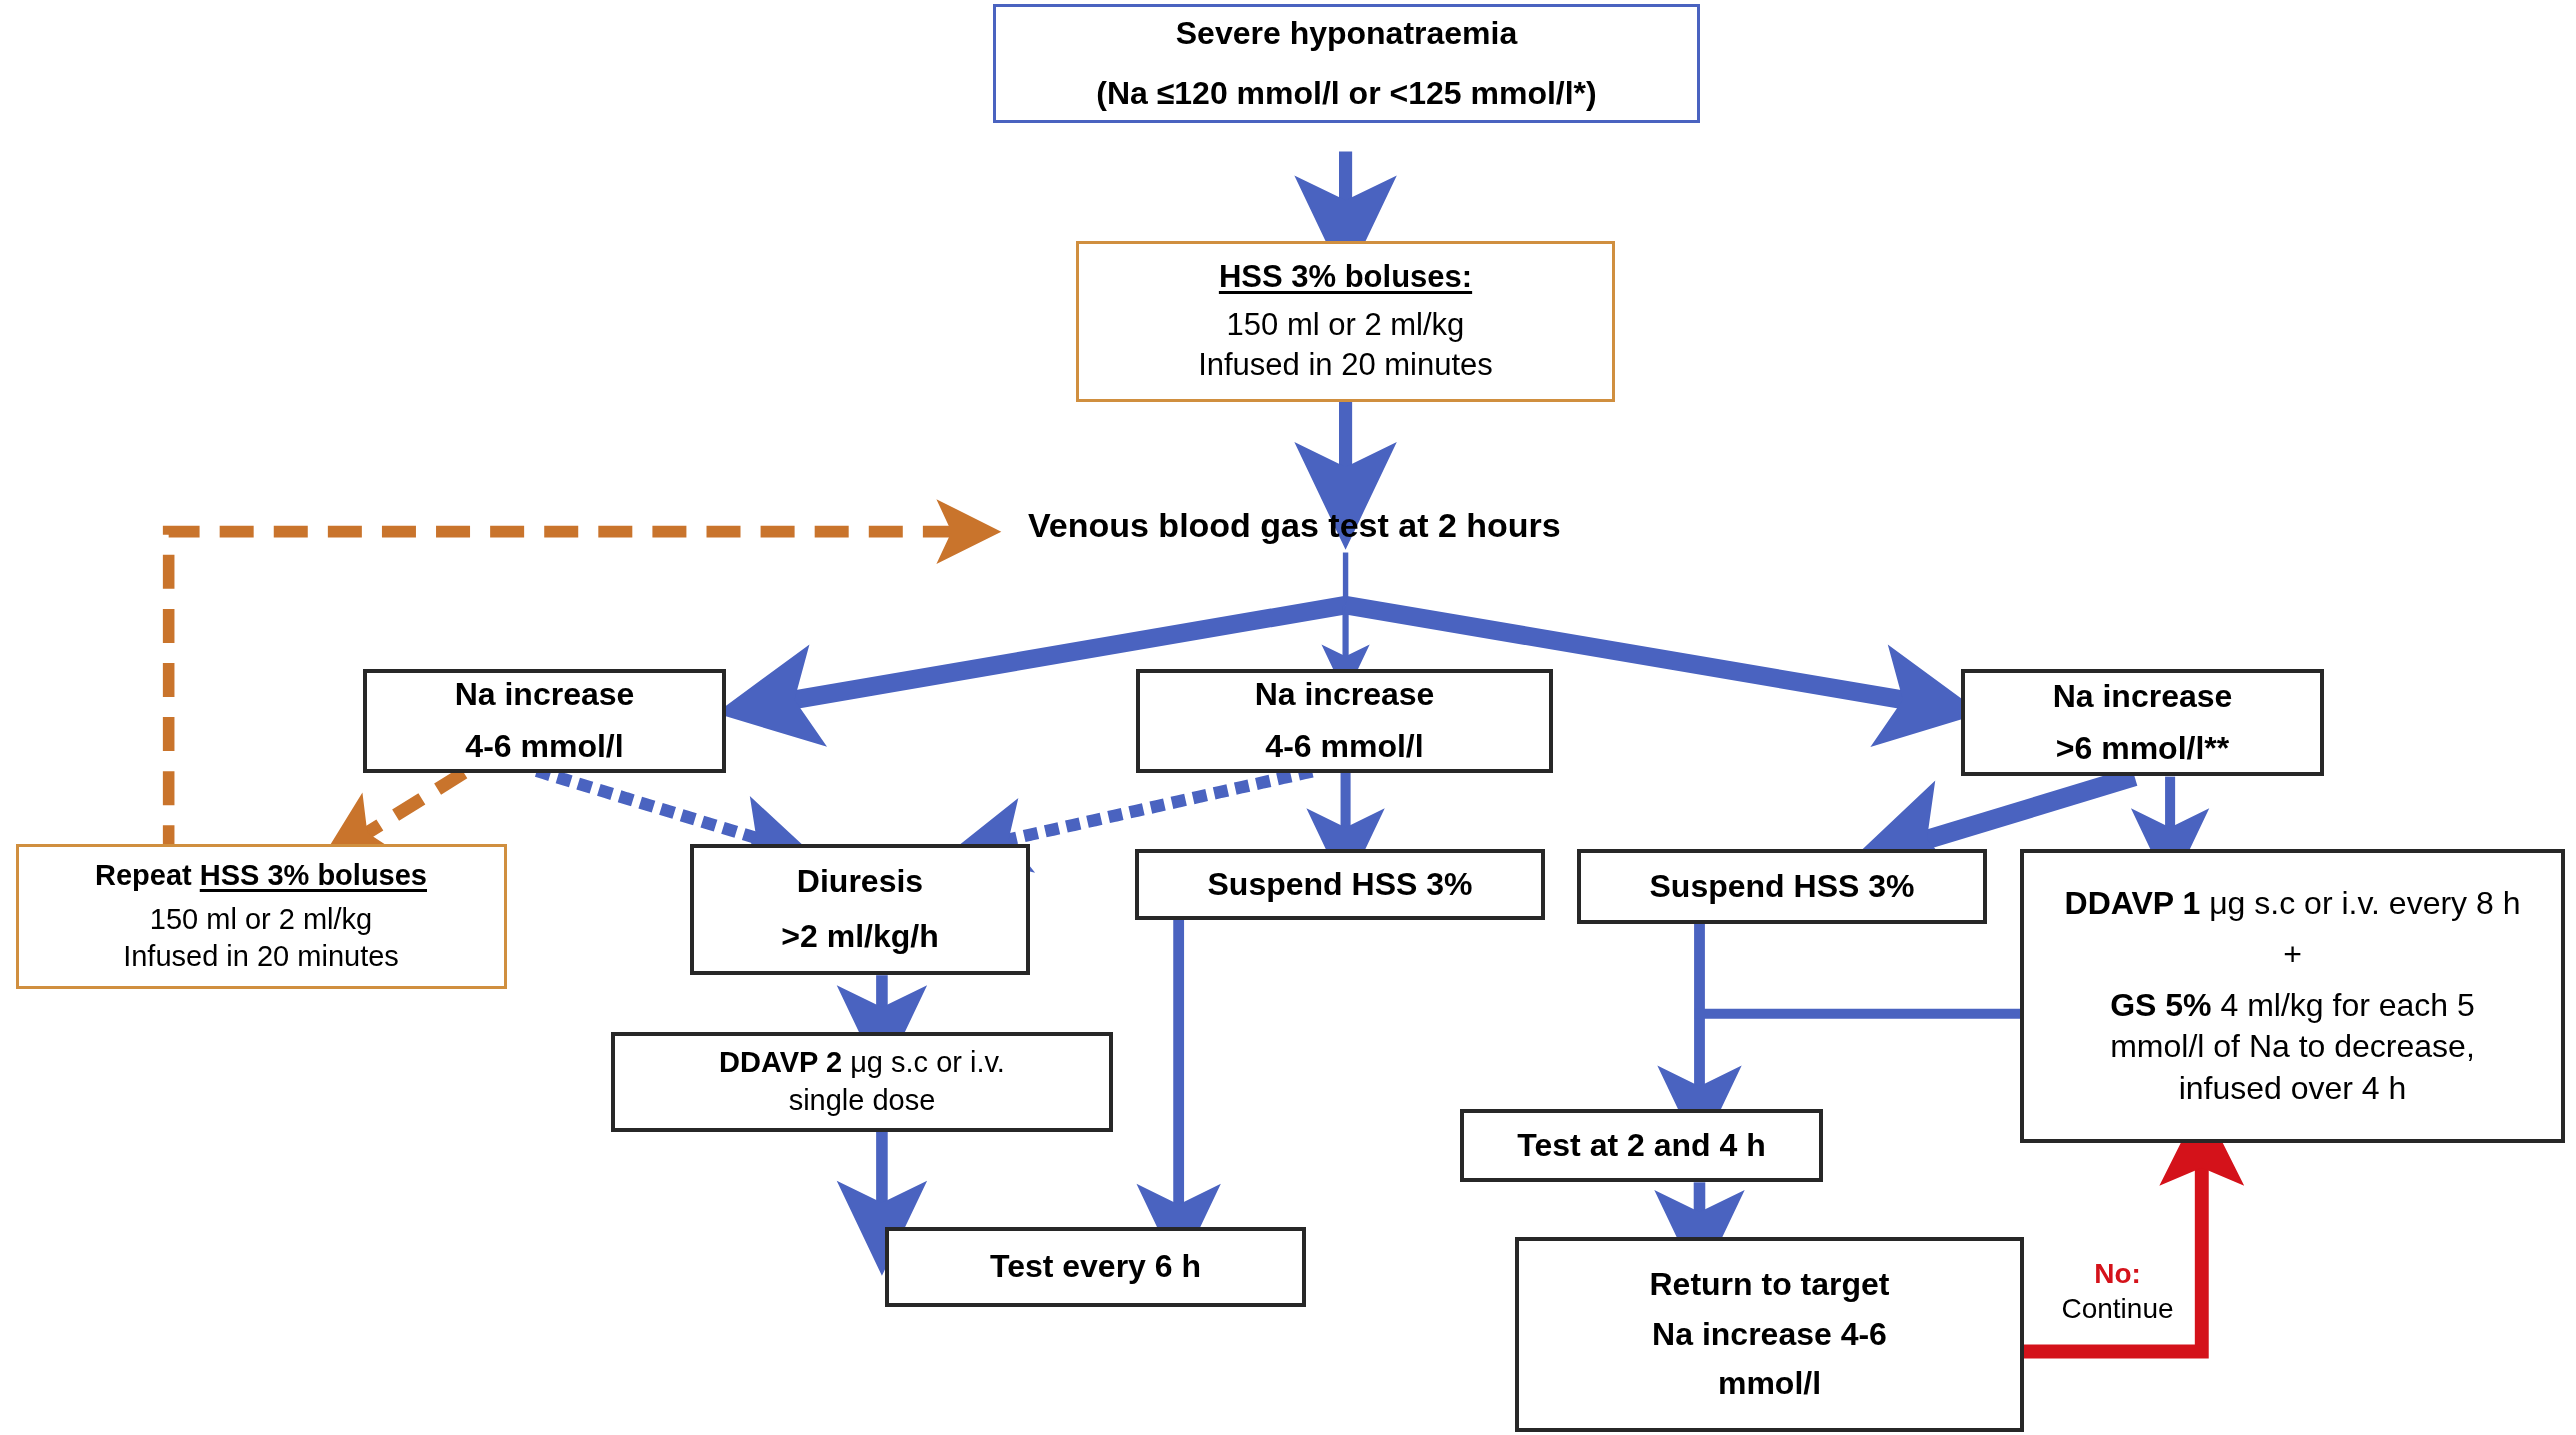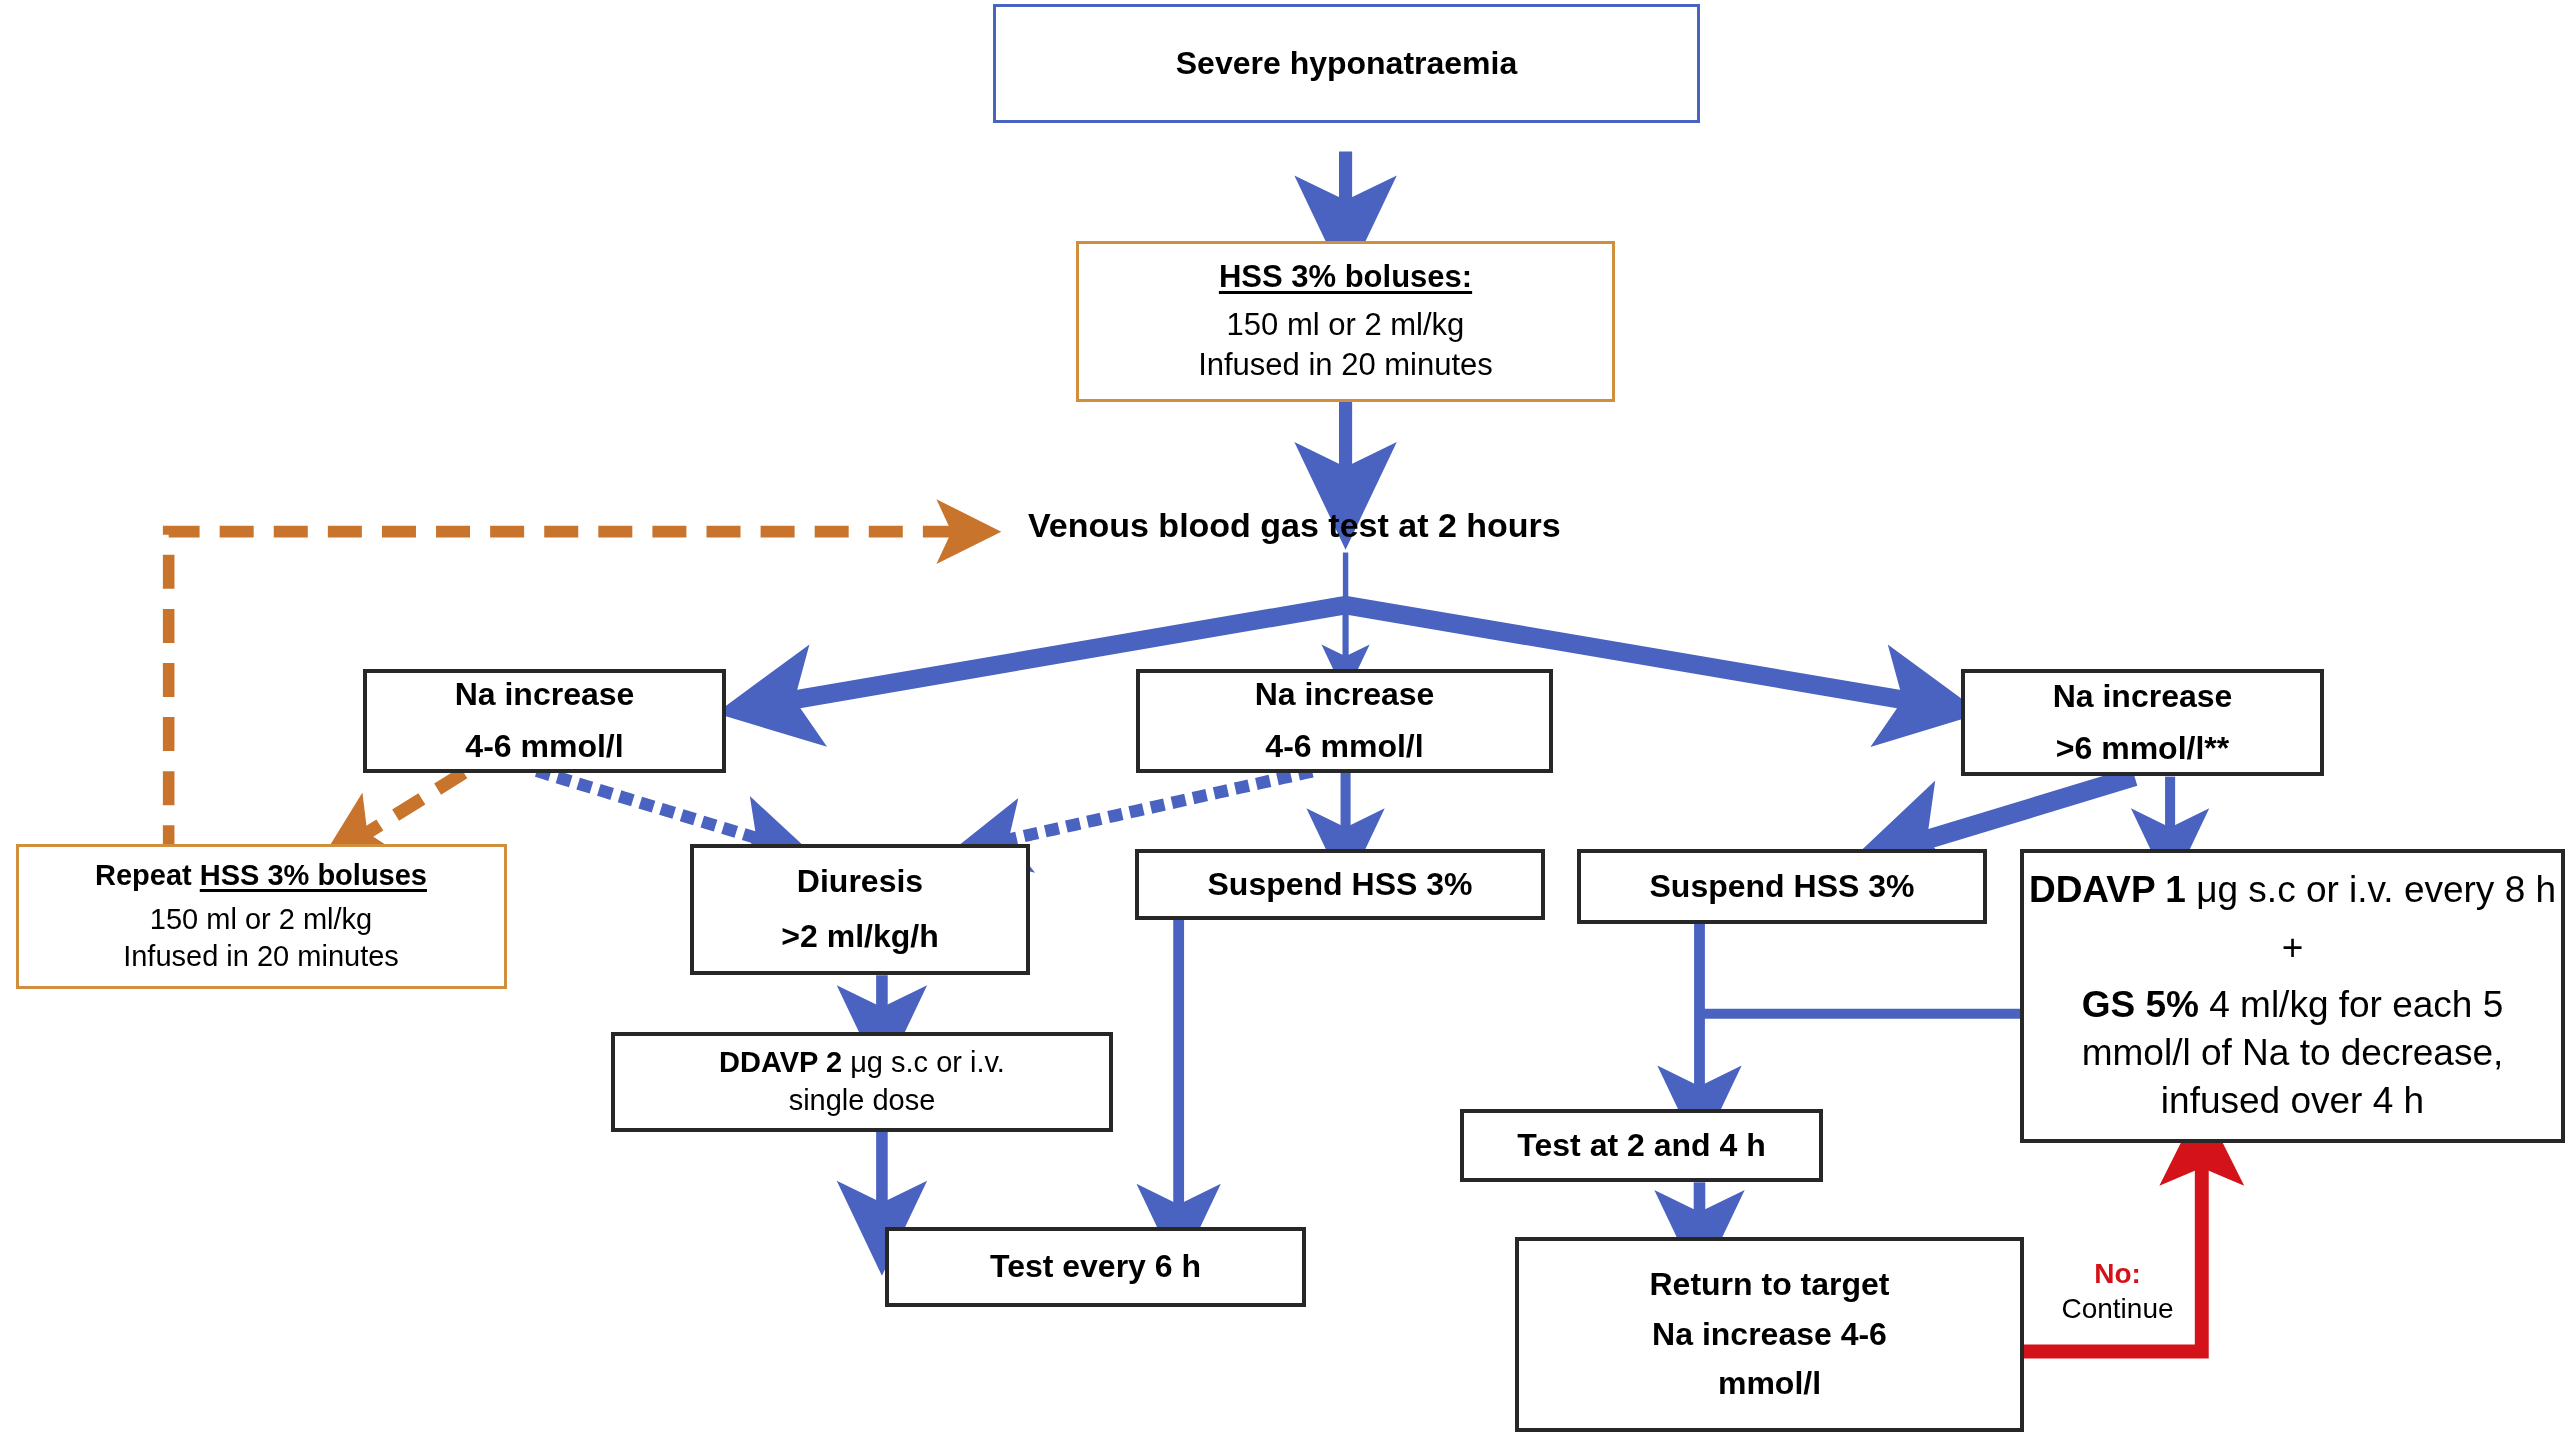--- a/index.html
+++ b/index.html
@@ -123,20 +123,21 @@
     <line x1="2199" y1="1195" x2="2199" y2="1435" stroke="#4a63c0" stroke-width="14" marker-end="url(#mk-blue-thin)"></line>
     <line x1="2193" y1="1312" x2="2614" y2="1312" stroke="#4a63c0" stroke-width="13"></line>
 
     <line x1="2199" y1="1530" x2="2199" y2="1600" stroke="#4a63c0" stroke-width="15" marker-end="url(#mk-blue-thin)"></line>
 
     <path d="M 2618,1749 L 2849,1749 L 2849,1477" fill="none" stroke="#d4121a" stroke-width="18" stroke-linejoin="miter" marker-end="url(#mk-red)"></path>
   </svg>
 
   <div class="node blue-edge" style="left:993px; top:3.9px; width:707px; height:119px; font-size:32px; gap:18.5px;">
     <span class="line b">Severe hyponatraemia</span>
+    <span class="line b">(Na ≤120 mmol/l or &lt;125 mmol/l*)</span>
   </div>
 
   <div class="node orange-edge" style="left:1076px; top:241px; width:539px; height:161px; font-size:31px;">
     <span class="line b u">HSS 3% boluses:</span>
     <span class="line reg" style="margin-top:7.7px;">150 ml or 2 ml/kg</span>
     <span class="line reg">Infused in 20 minutes</span>
   </div>
 
   <div class="free-label" style="left:1028px; top:506px; font-size:34px;">Venous blood gas test at 2 hours</div>
 
@@ -169,21 +170,21 @@
   </div>
 
   <div class="node black-edge" style="left:1135px; top:849px; width:410px; height:71px; font-size:32px;">
     <span class="line b">Suspend HSS 3%</span>
   </div>
 
   <div class="node black-edge" style="left:1577px; top:849px; width:410px; height:75px; font-size:32px;">
     <span class="line b">Suspend HSS 3%</span>
   </div>
 
-  <div class="node black-edge" style="left:2020px; top:849px; width:545px; height:294px; font-size:37px; padding:0 10.8px;">
+  <div class="node black-edge" style="left:2020px; top:849px; width:545px; height:294px; font-size:32px; padding:0 10.8px;">
     <span class="line">
       <span class="b">DDAVP 1</span><span class="reg"> μg s.c or i.v. every 8 h</span>
     </span>
     <span class="line reg" style="margin:9.3px 0;">+</span>
     <span class="line">
       <span class="b">GS 5%</span><span class="reg"> 4 ml/kg for each 5</span>
     </span>
     <span class="line reg">mmol/l of Na to decrease,</span>
     <span class="line reg">infused over 4 h</span>
   </div>

